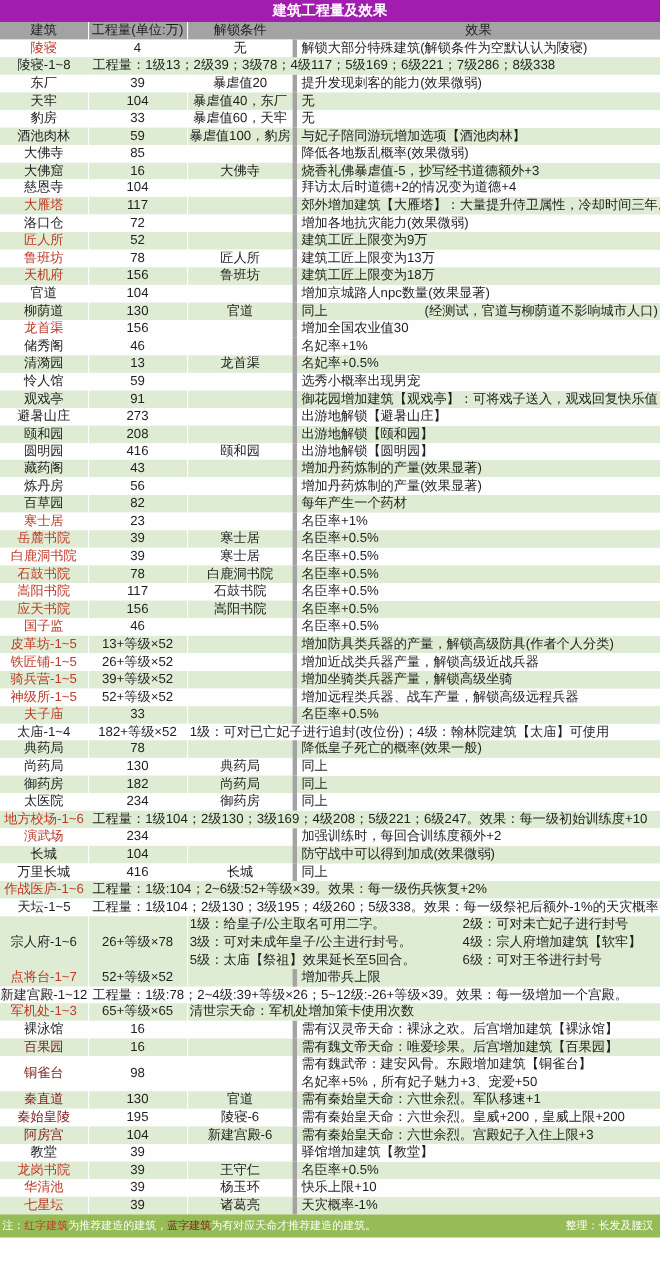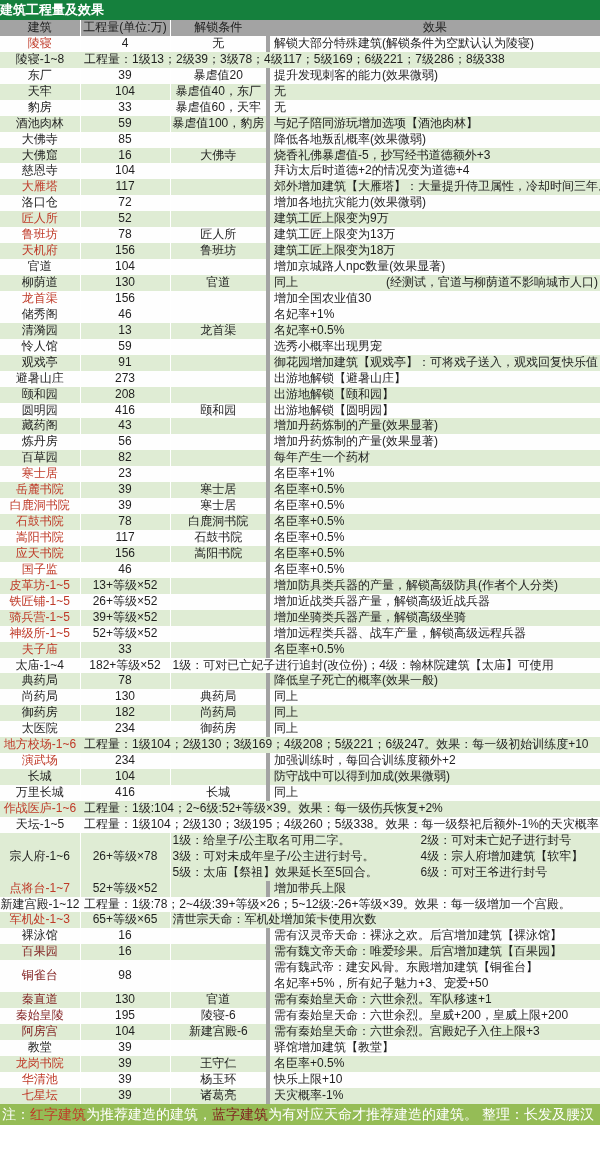--- a/index.html
+++ b/index.html
@@ -1,19 +1,19 @@
 <!DOCTYPE html>
 <html><head>
 <meta charset="utf-8">
 <style>
   html,body{margin:0;padding:0;}
   .page{width:600px;height:1156px;overflow:hidden;background:#fff;
         font-family:"Liberation Sans",sans-serif;color:#1f1f1f;}
-  .titlebar{height:20px;line-height:20px;background:#15803d;color:#fff;
-        text-align:left;font-size:13px;font-weight:bold;}
+  .titlebar{height:20px;line-height:20px;background:#a21caf;color:#fff;
+        text-align:center;font-size:13px;font-weight:bold;}
   table{border-collapse:collapse;table-layout:fixed;width:600px;font-size:12px;}
   td,th{padding:0;height:15.93px;line-height:15.93px;white-space:nowrap;
         overflow:visible;font-weight:normal;vertical-align:middle;}
   tr.hdr td{background:#a3a3a3;text-align:center;}
   tr.g td{background:#dfecd4;}
   tr.w td{background:#fefefe;}
   .c1{text-align:center;border-right:1px solid #fff;}
   .c2{text-align:center;border-right:1px solid #fff;}
   .c3{text-align:center;border-right:4px solid #a3a3a3;}
   .c4{text-align:left;padding-left:4px;position:relative;}
@@ -21,21 +21,21 @@
   .span-cell{text-align:left;}
   .nm{display:inline-block;min-width:80px;text-align:center;}
   .sp{margin-left:4px;}
   .r{color:#bf3a28;}
   .b{color:#7f1d1d;}
   .ernote{position:absolute;right:2px;top:0;}
   .pline{display:flex;height:15.93px;line-height:15.93px;}
   .pl{width:248px;}
   .pr{flex:1;text-align:left;}
   .footer{height:21px;line-height:21px;background:#95bc56;color:#fff;
-        font-size:14px;display:flex;justify-content:space-between;padding:0 6px 0 2px;}
+        font-size:10px;display:flex;justify-content:space-between;padding:0 6px 0 2px;}
 </style>
 </head>
 <body>
 
 <div class="page">
   <div class="titlebar">建筑工程量及效果</div>
   <table>
     <colgroup>
       <col style="width:80px">
         <col style="width:90px">

